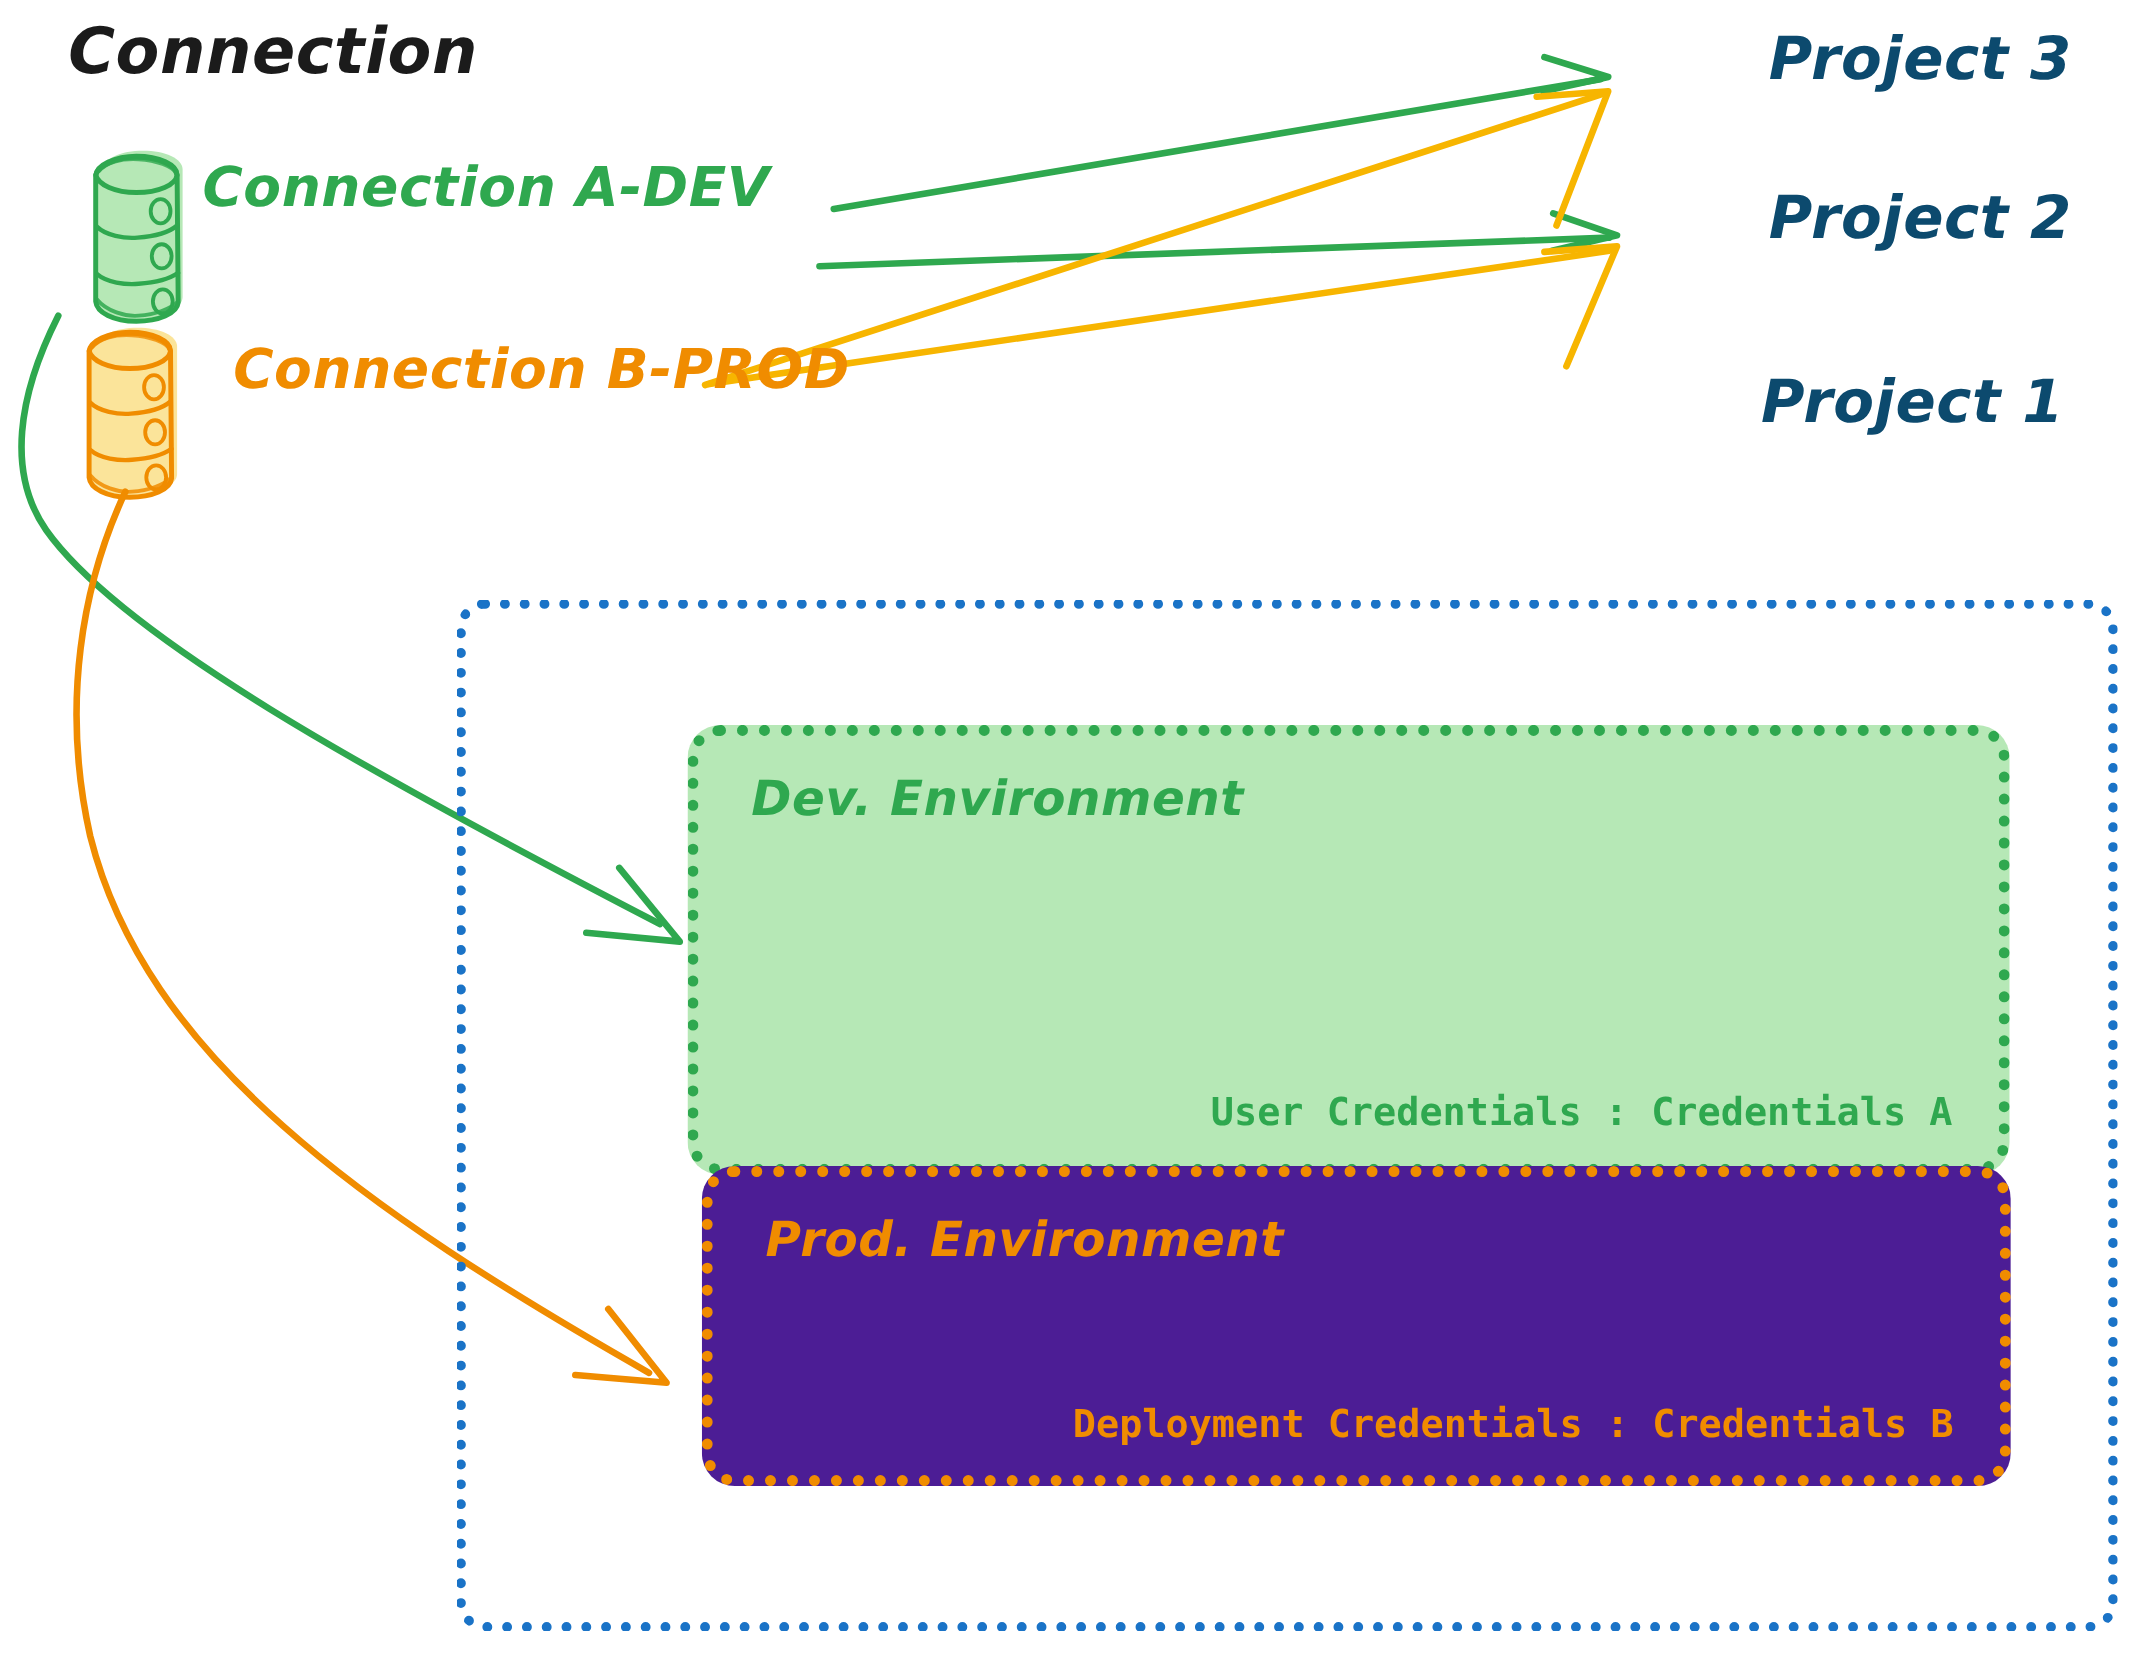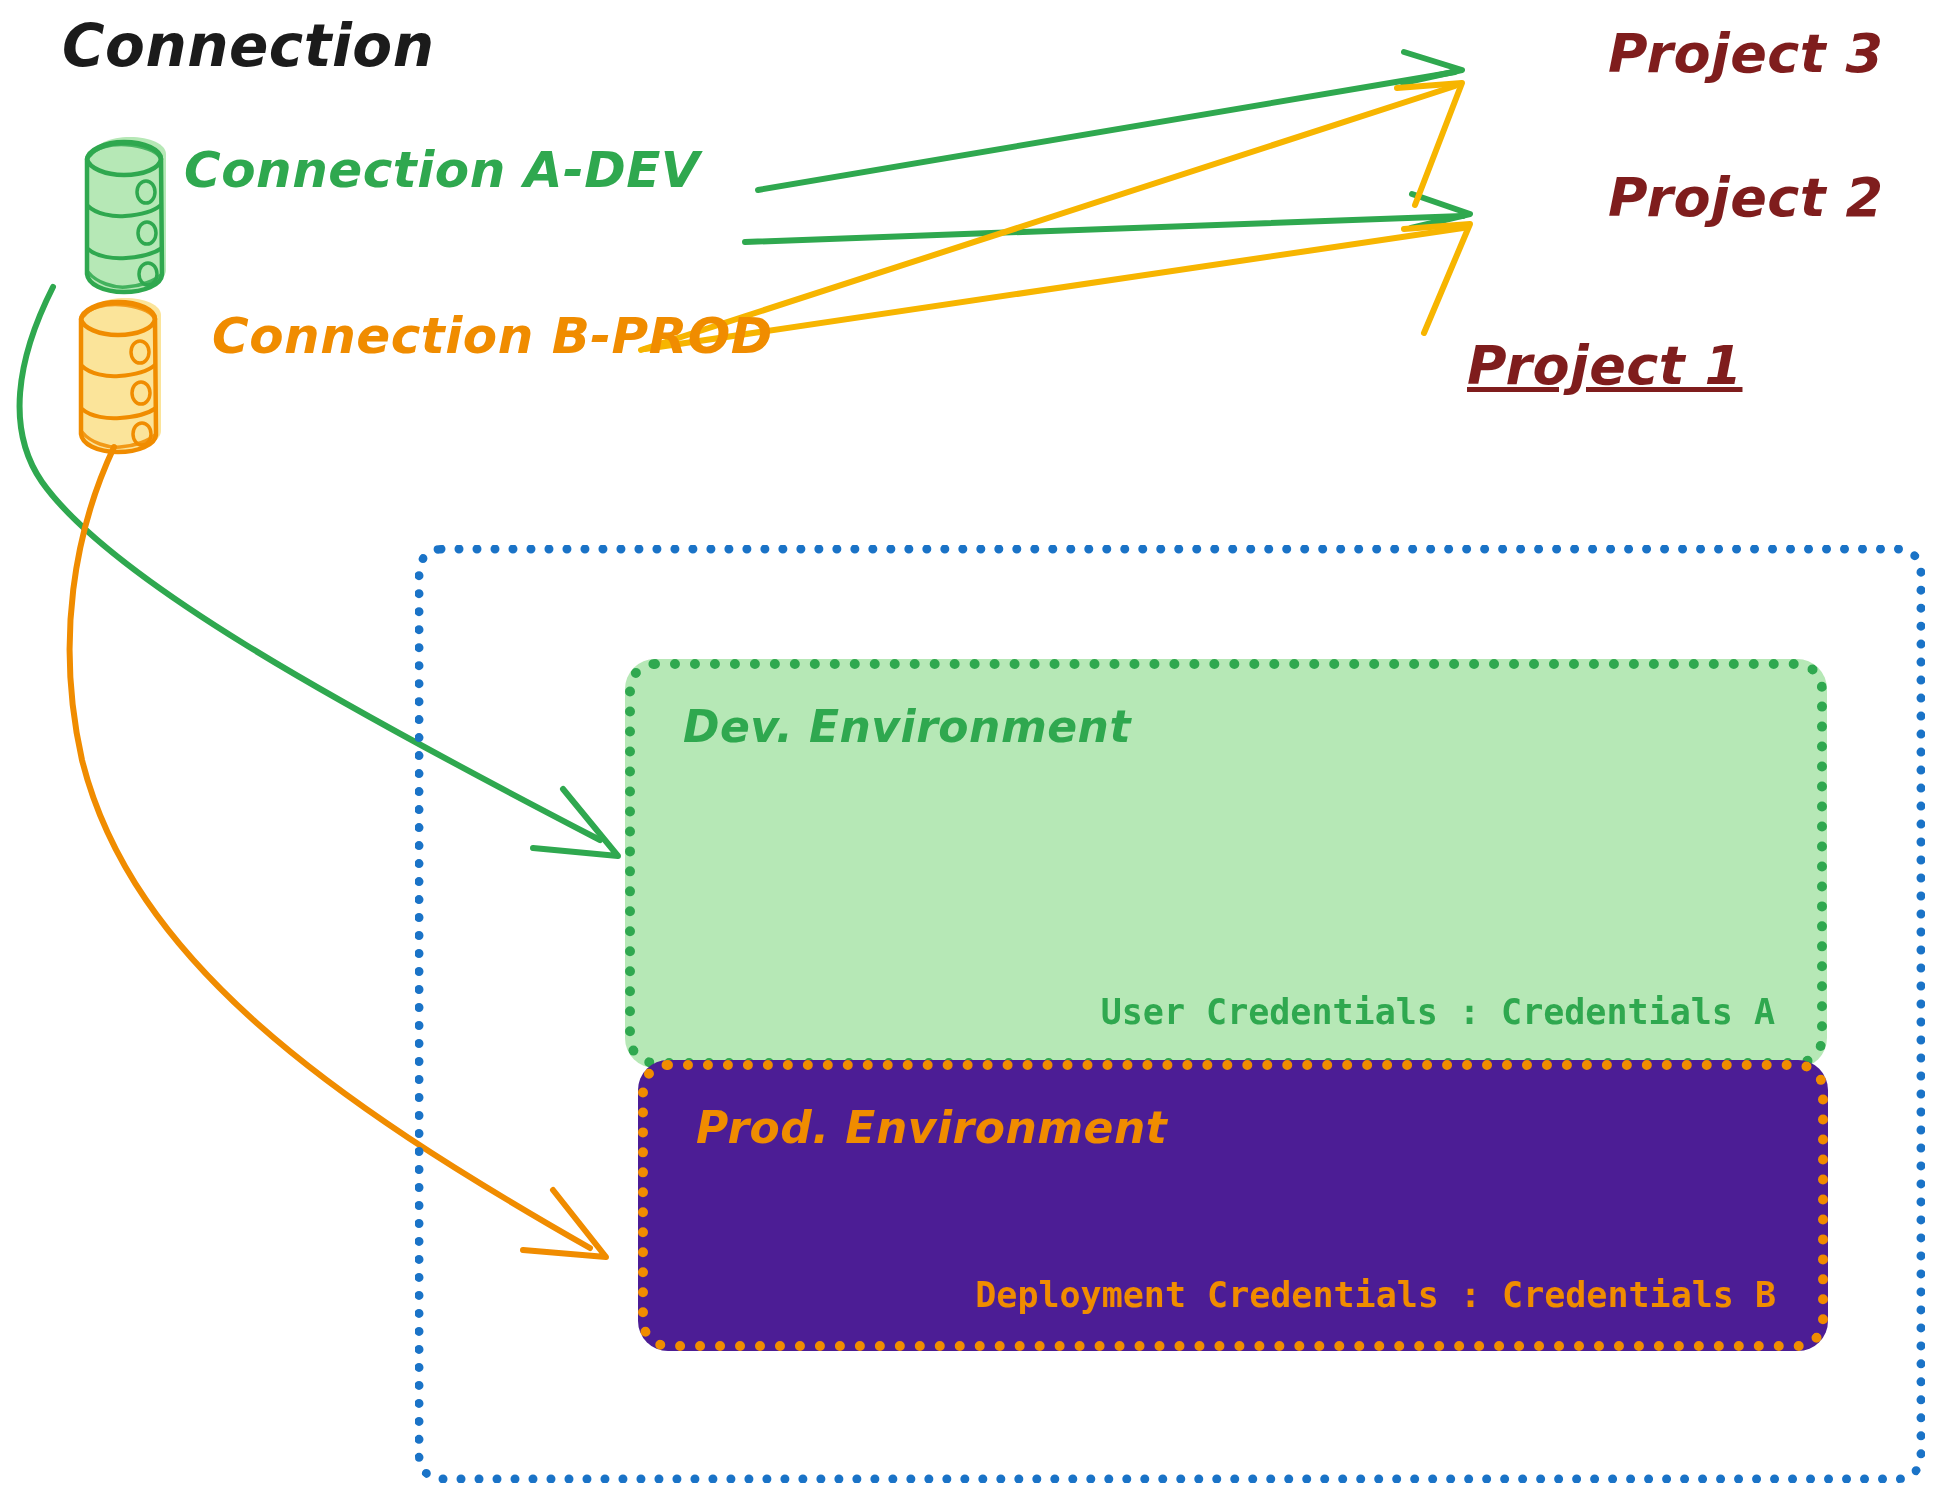--- a/index.html
+++ b/index.html
@@ -53,25 +53,25 @@
   #label-b {
     left: 176px; top: 307px;
     font-size: 50px;
     color: #f08c00;
     margin-left: 36px;
   }
 
   
   .project-label {
     font-size: 54px;
-    color: #7f1d1d;
+    color: #0c4a6e;
   }
   #project-3 { left: 1608px; top: 22px; }
   #project-2 { left: 1608px; top: 166px; }
-  #project-1 { left: 1467px; top: 334px; text-decoration: underline; }
+  #project-1 { left: 1601px; top: 334px; }
 
   
   #project1-box {
     position: absolute;
     left: 415px; top: 545px;
     width: 1510px; height: 938px;
     border: 9px dotted #1a73c7;
     border-radius: 26px;
     box-sizing: border-box;
   }

